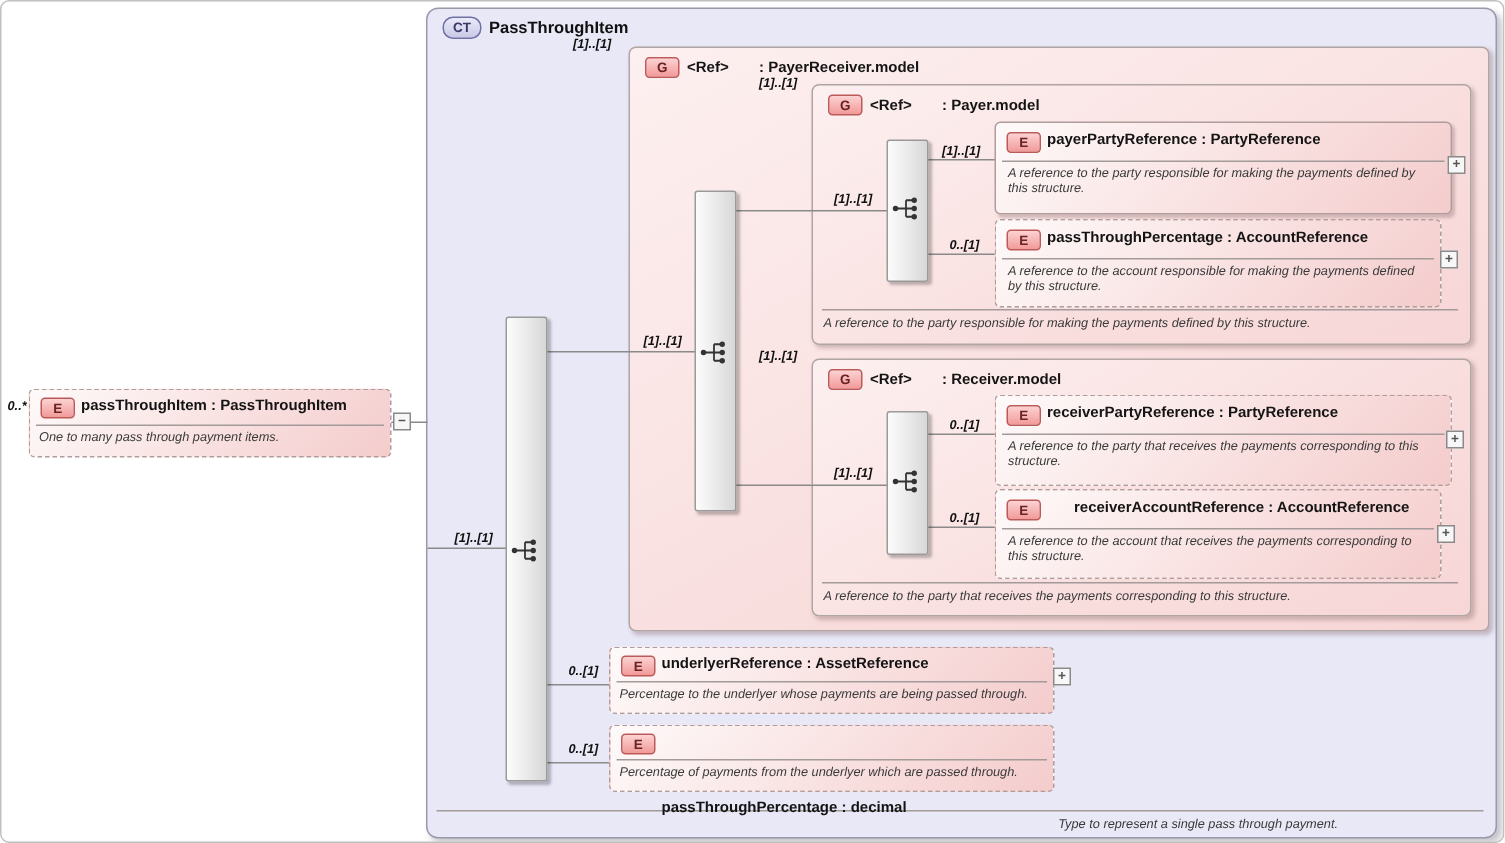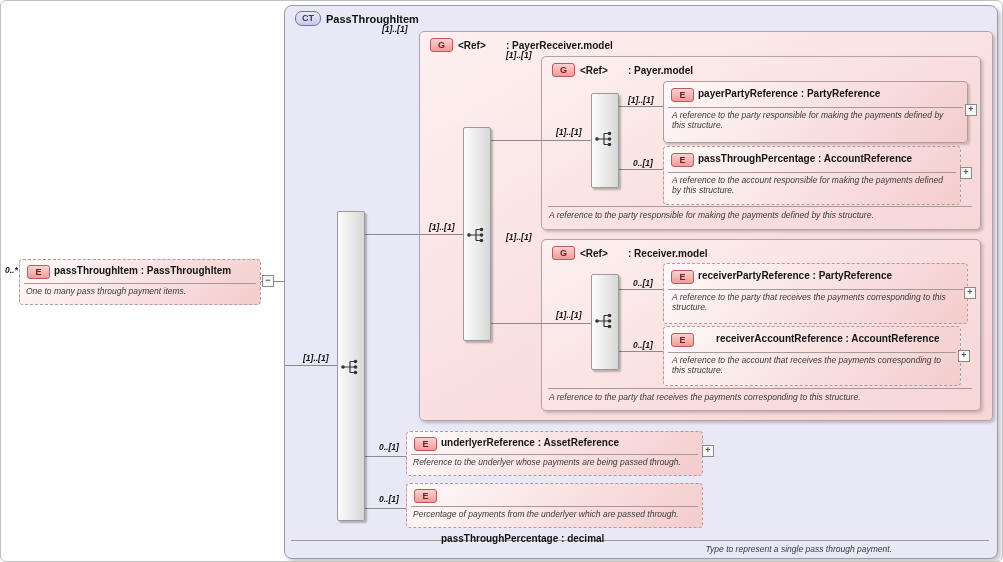--- a/index.html
+++ b/index.html
@@ -146,21 +146,21 @@
     <span class="name" style="left:34px;top:6px;margin-left:18px;">receiverAccountReference : AccountReference</span>
     <div class="isep" style="left:4px;right:4px;top:25px;"></div>
     <span class="desc" style="left:8px;top:28px;width:280px;">A reference to the account that receives the payments corresponding to this structure.</span>
   </div>
   <div class="pm" style="left:957px;top:349px;">+</div>
 
   <div class="elbox dashed" style="left:405px;top:430px;width:295px;height:43px;">
     <span class="badge pink" style="left:7px;top:5px;">E</span>
     <span class="name" style="left:34px;top:5px;text-align:right;">underlyerReference : AssetReference</span>
     <div class="isep" style="left:4px;right:4px;top:22px;"></div>
-    <span class="desc" style="left:6px;top:25px;width:283px;">Reference to the underlyer whose payments are being passed through.</span>
+    <span class="desc" style="left:6px;top:25px;width:283px;">Percentage to the underlyer whose payments are being passed through.</span>
   </div>
   <div class="pm" style="left:701px;top:444px;">+</div>
 
   <div class="elbox dashed" style="left:405px;top:482px;width:295px;height:43px;">
     <span class="badge pink" style="left:7px;top:5px;">E</span>
     <span class="name" style="left:34px;top:18px;margin-top:31px;">passThroughPercentage : decimal</span>
     <div class="isep" style="left:4px;right:4px;top:22px;"></div>
     <span class="desc" style="left:6px;top:25px;width:283px;">Percentage of payments from the underlyer which are passed through.</span>
   </div>
 

